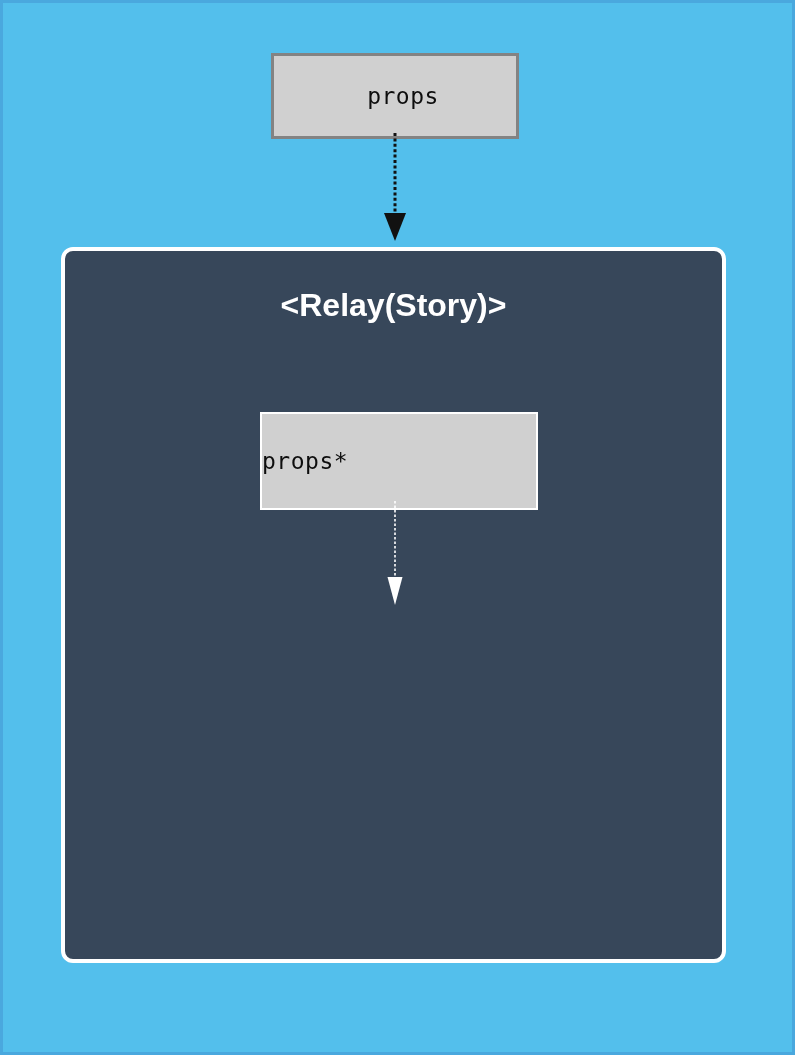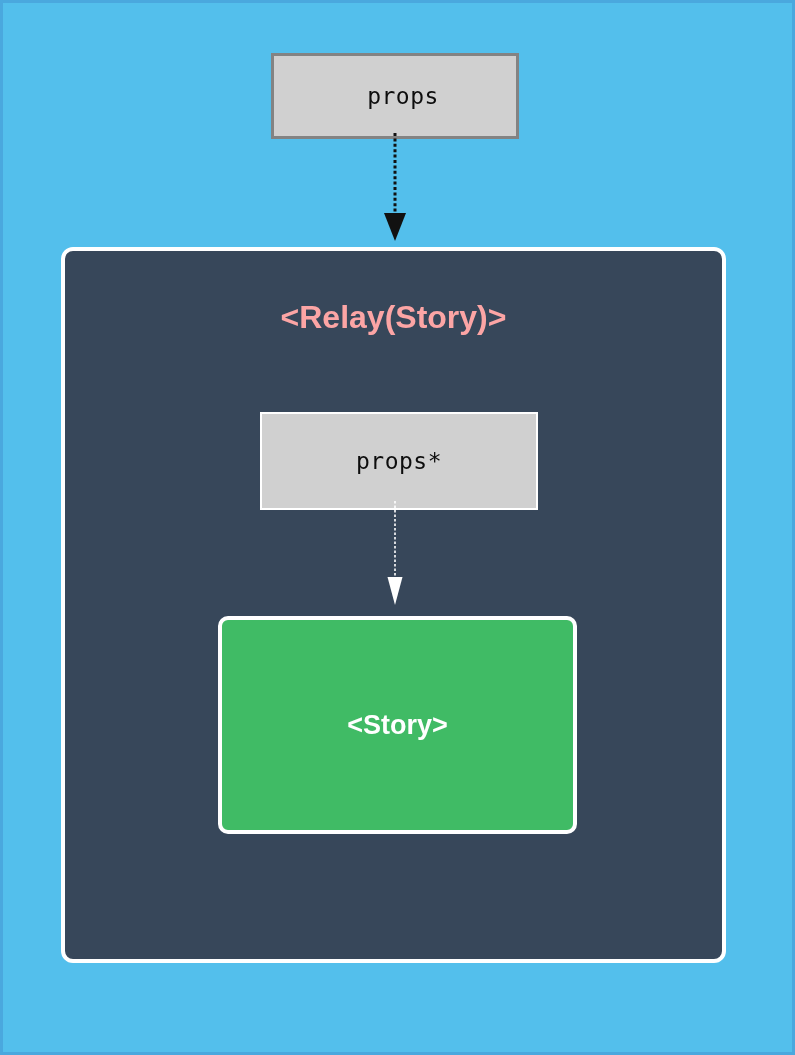--- a/index.html
+++ b/index.html
@@ -57,38 +57,36 @@
   }
   .relay-title {
     position: absolute;
     left: 0;
     top: 36px;
     width: 100%;
     text-align: center;
     font-family: "Liberation Sans", sans-serif;
     font-weight: bold;
     font-size: 32px;
-    color: #fca5a5;
+    color: #ffffff;
     letter-spacing: 0px;
-    margin-top: 12px;
   }
 
   
   .props-inner-box {
     position: absolute;
     left: 195px;
     top: 161px;
     width: 278px;
     height: 98px;
     background: #d0d0d0;
     border: 2px solid #ffffff;
     box-sizing: border-box;
     display: flex;
     align-items: center;
-    justify-content: center;
   }
 
   
   .story-box {
     position: absolute;
     left: 153px;
     top: 365px;
     width: 359px;
     height: 218px;
     background: #40bb65;
@@ -135,23 +133,20 @@
   </svg>
 
   <div class="relay-container">
 
     <div class="relay-title">&lt;Relay(Story)&gt;</div>
 
     <div class="props-inner-box">
       <span class="props-text">props*</span>
     </div>
 
-    <div class="story-box">
-      <span class="story-text">&lt;Story&gt;</span>
-    </div>
 
   </div>
 
   <svg class="arrow-svg" id="arrow-inner" width="64" height="112" viewBox="0 0 64 112">
     <line x1="32" y1="0" x2="32" y2="88" stroke="#ffffff" stroke-width="1.6" stroke-dasharray="2.5,2"></line>
     <polygon points="32,104 24.5,76 39.5,76" fill="#ffffff"></polygon>
   </svg>
 
 </div>
 

